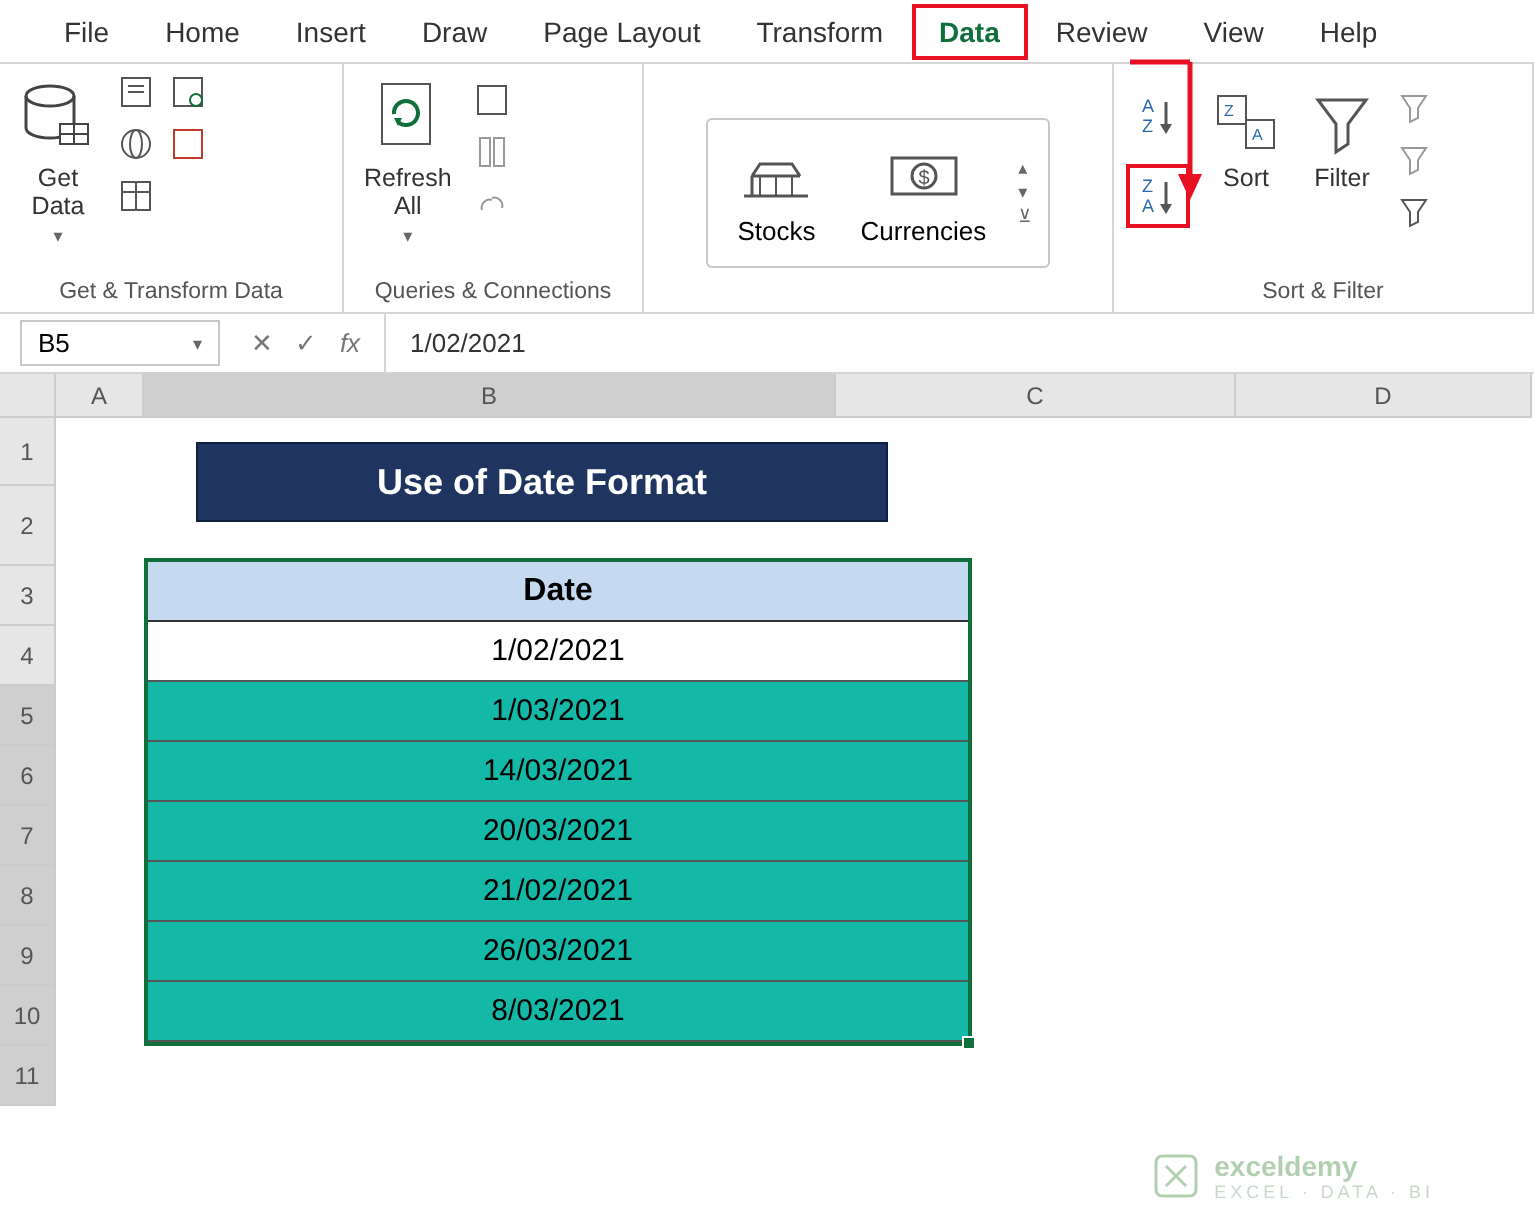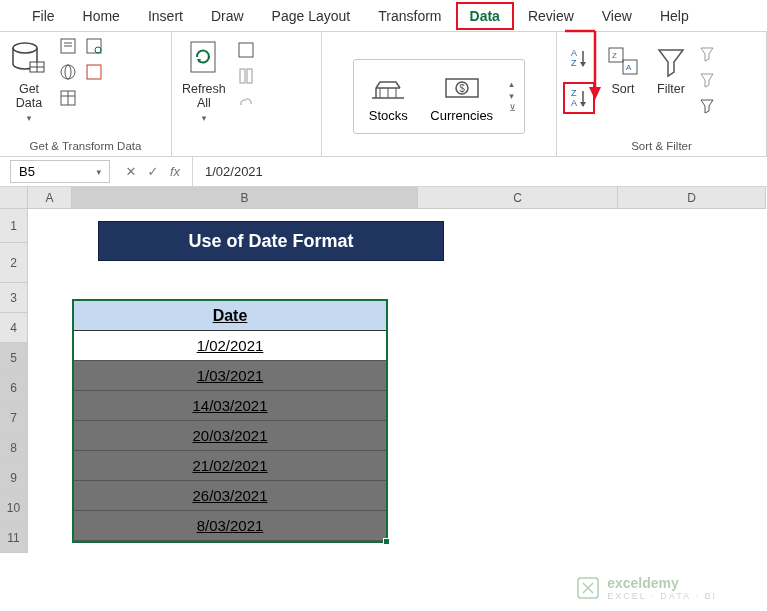--- a/index.html
+++ b/index.html
@@ -42,23 +42,23 @@
   .col-header { background: #e6e6e6; border-right: 1px solid #ccc; border-bottom: 1px solid #ccc; font-size: 12px; color: #555; display: flex; align-items: center; justify-content: center; height: 22px; }
   .col-A { width: 44px; }
   .col-B { width: 346px; }
   .col-C { width: 200px; }
   .col-D { width: 148px; }
 
   .cells { position: relative; }
 
   .title-bar { position: absolute; left: 44px; top: 34px; width: 346px; height: 40px; background: #1f3560; color: #fff; font-weight: 700; font-size: 18px; display: flex; align-items: center; justify-content: center; border: 1px solid #0d213f; margin-left: 26px; }
 
-  .table-wrap { position: absolute; left: 44px; top: 112px; width: 316px; border: 2px solid #0f703b; text-decoration: underline; }
+  .table-wrap { position: absolute; left: 44px; top: 92px; width: 414px; border: 2px solid #0f703b; }
   .table-header { background: #c5d9f1; font-weight: 700; font-size: 16px; height: 30px; display: flex; align-items: center; justify-content: center; border-bottom: 1px solid #333; }
-  .data-cell { height: 30px; display: flex; align-items: center; justify-content: center; font-size: 15px; border-bottom: 1px solid #555; background: #737373; }
+  .data-cell { height: 30px; display: flex; align-items: center; justify-content: center; font-size: 15px; border-bottom: 1px solid #555; background: #14b8a6; }
   .data-cell.selected { background: #fff; }
   .data-cell:last-child { border-bottom: none; }
   .fill-handle { position: absolute; right: -4px; bottom: -4px; width: 7px; height: 7px; background: #0f703b; border: 1px solid #fff; }
 
   .arrow-annotation { position: absolute; left: 555px; top: 25px; pointer-events: none; }
   .watermark { position: absolute; right: 50px; bottom: 10px; display: flex; align-items: center; gap: 6px; opacity: 0.45; font-size: 14px; color: #569656; }
   .watermark .sub { font-size: 9px; letter-spacing: 2px; color: #8aa88a; display: block; }
 
   .chevron { font-size: 9px; color: #666; }
 </style>
@@ -155,20 +155,21 @@
               <rect x="10" y="2" width="5" height="14" fill="none" stroke="#999"></rect>
             </svg>
           </span>
         <span class="small-icon">
             <svg width="18" height="18">
               <path d="M4 12 a4 4 0 0 1 5-5 M9 6 a4 4 0 0 1 5 5" fill="none" stroke="#999"></path>
             </svg>
           </span>
       </div>
     </div>
+    <div class="ribbon-group-label">Queries &amp; Connections</div>
   </div>
 
   <div class="ribbon-group" style="width:235px;">
     <div class="ribbon-body" style="align-items:center;justify-content:center;width:100%;">
       <div class="data-types-box">
         <div class="dt-btn">
           <svg width="44" height="34">
             <path d="M6 28 h32 M10 28 v-10 M10 18 l4-6 h16 l4 6 M10 18 h24" fill="none" stroke="#555" stroke-width="1.5"></path>
             <line x1="14" y1="18" x2="14" y2="28" stroke="#555"></line>
             <line x1="22" y1="18" x2="22" y2="28" stroke="#555"></line>

